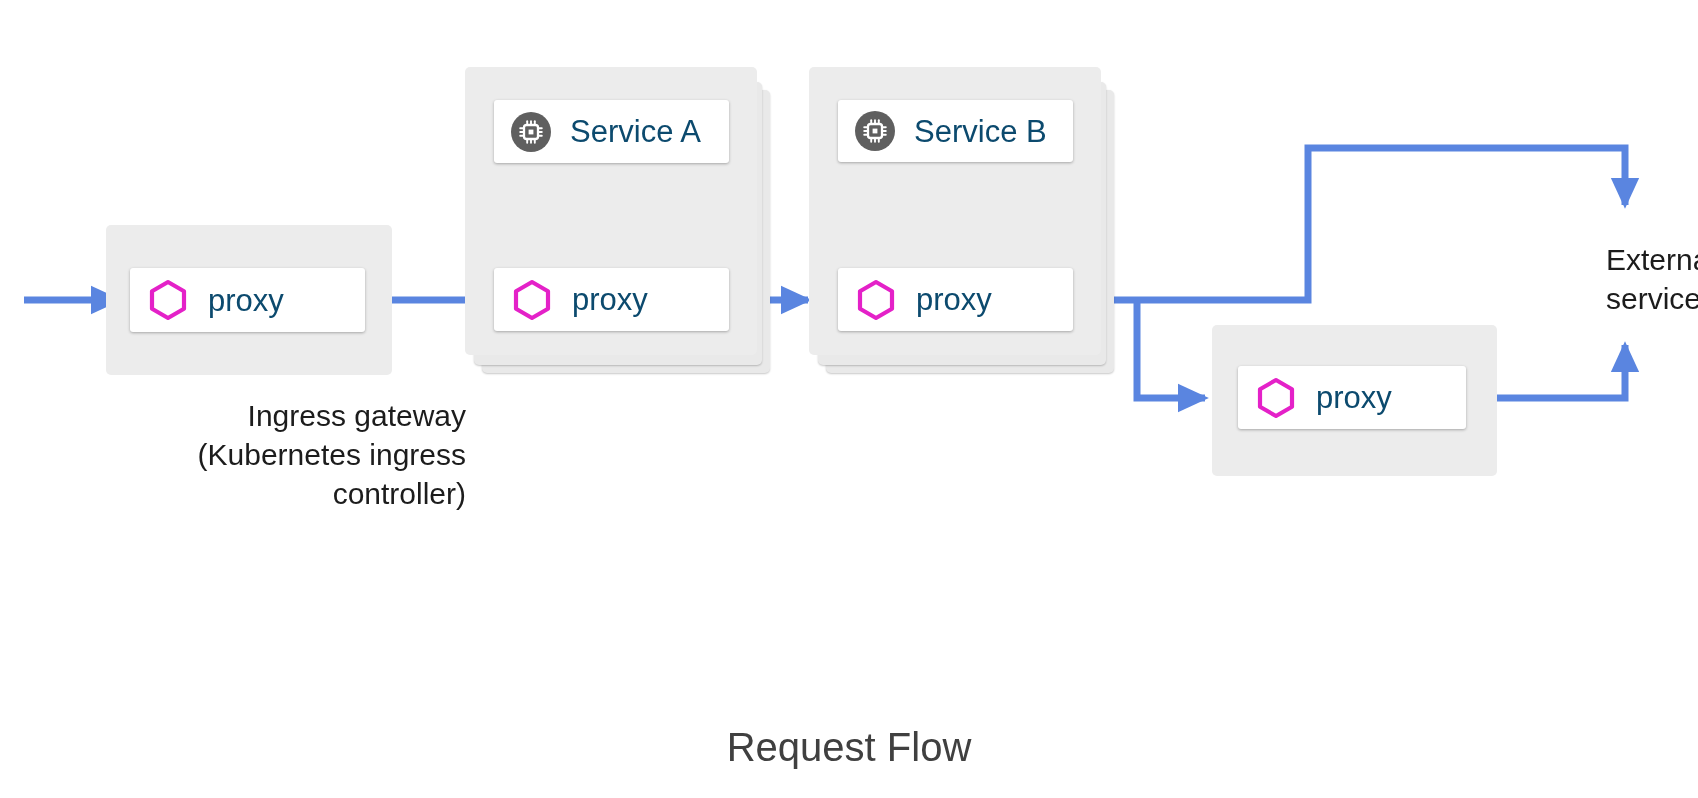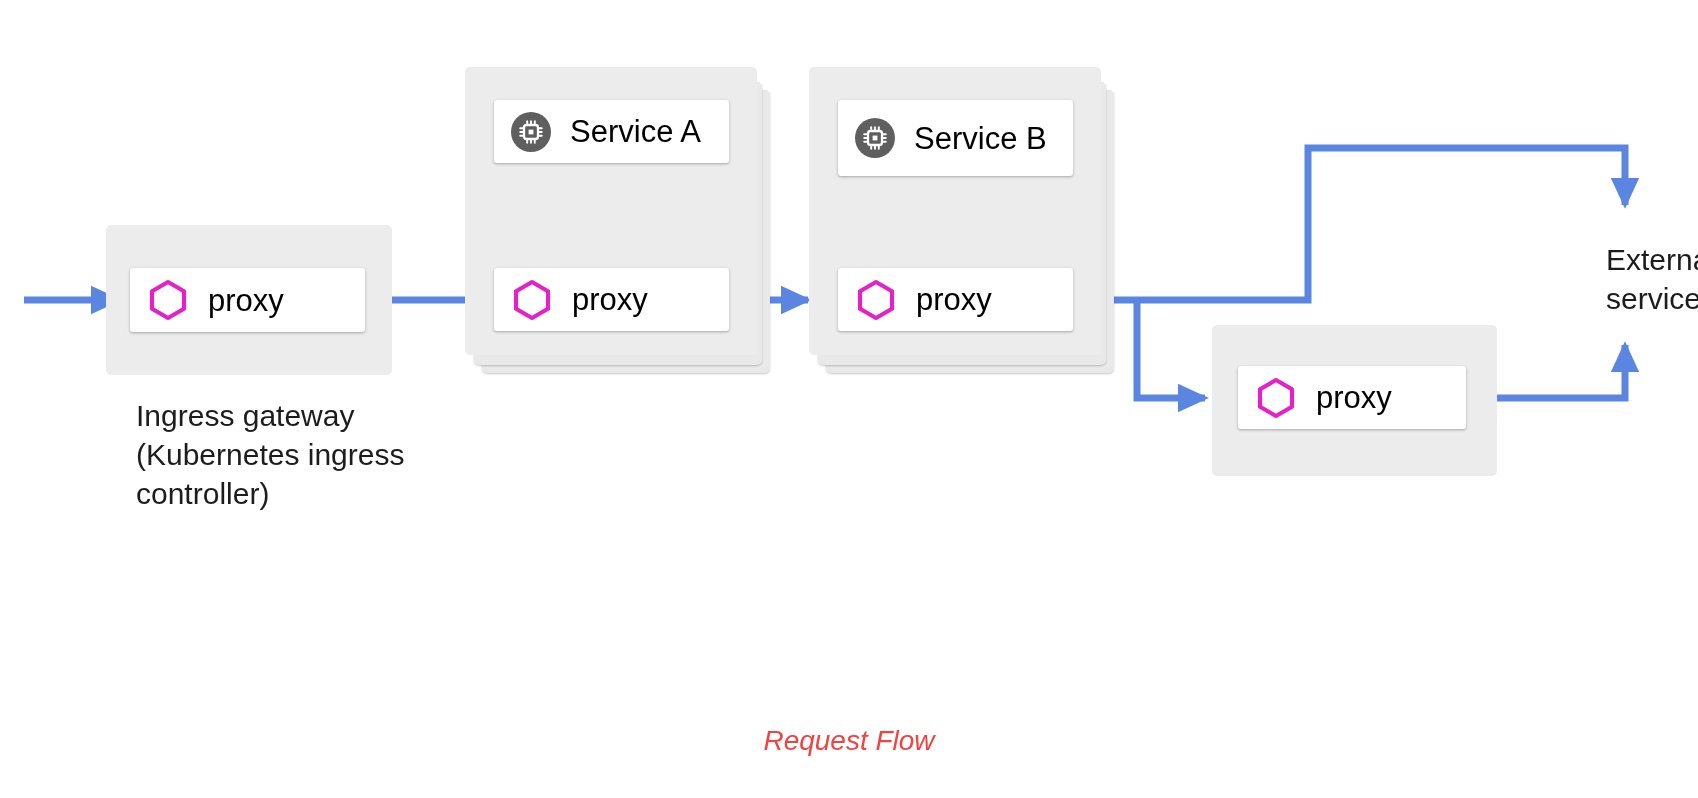--- a/index.html
+++ b/index.html
@@ -27,39 +27,39 @@
     position:absolute;
     background:#ffffff;
     border-radius:3px;
     box-shadow:0 1px 3px rgba(0,0,0,.30);
     display:flex;
     align-items:center;
     box-sizing:border-box;
   }
   .card-label{
     font-size:31px;
-    color:#000000;
+    color:#0c4a6e;
     line-height:1;
     white-space:nowrap;
   }
   .hexicon{width:40px;height:42px;flex:none;margin-left:18px;margin-right:20px;}
   .chipicon{width:42px;height:42px;flex:none;margin-left:16px;margin-right:18px;}
 
   .caption{
     position:absolute;
     font-size:30px;
     color:#1c1c1c;
     line-height:1.30;
     white-space:pre-line;
+    text-align:right;
   }
   .title{
     position:absolute;
-    font-size:28px;
-    font-style:italic;
-    color:#ef4444;
+    font-size:40px;
+    color:#404040;
     white-space:nowrap;
   }
   svg.wires{position:absolute;left:0;top:0;width:1698px;height:798px;overflow:visible;}
 </style>
 </head>
 <body>
 
 <div id="stage">
 
   <svg class="wires" viewBox="0 0 1698 798">
@@ -127,21 +127,21 @@
   <div class="card" style="left:494px;top:268px;width:235px;height:63px;">
     <svg class="hexicon" viewBox="0 0 40 42">
       <polygon points="20,3 36,12.2 36,29.8 20,39 4,29.8 4,12.2" fill="none" stroke="#e421c8" stroke-width="4.2" stroke-linejoin="round"></polygon>
     </svg>
     <span class="card-label">proxy</span>
   </div>
 
   <div class="pod-stack-2" style="left:826px;top:90px;width:288px;height:283px;"></div>
   <div class="pod-stack-1" style="left:818px;top:82px;width:288px;height:283px;"></div>
   <div class="pod" style="left:809px;top:67px;width:292px;height:288px;"></div>
-  <div class="card" style="left:838px;top:100px;width:235px;height:76px;">
+  <div class="card" style="left:838px;top:100px;width:235px;height:62px;">
     <svg class="chipicon" viewBox="0 0 42 42">
       <circle cx="21" cy="21" r="20" fill="#5f5f5f"></circle>
       <rect x="14" y="14" width="14" height="14" rx="2.6" fill="none" stroke="#ffffff" stroke-width="2.3"></rect>
       <rect x="18.6" y="18.6" width="4.8" height="4.8" fill="#ffffff"></rect>
       <g stroke="#ffffff" stroke-width="1.9" stroke-linecap="round">
         <line x1="17.2" y1="10.2" x2="17.2" y2="13.4"></line>
         <line x1="21" y1="10.2" x2="21" y2="13.4"></line>
         <line x1="24.8" y1="10.2" x2="24.8" y2="13.4"></line>
         <line x1="17.2" y1="28.6" x2="17.2" y2="31.8"></line>
         <line x1="21" y1="28.6" x2="21" y2="31.8"></line>

